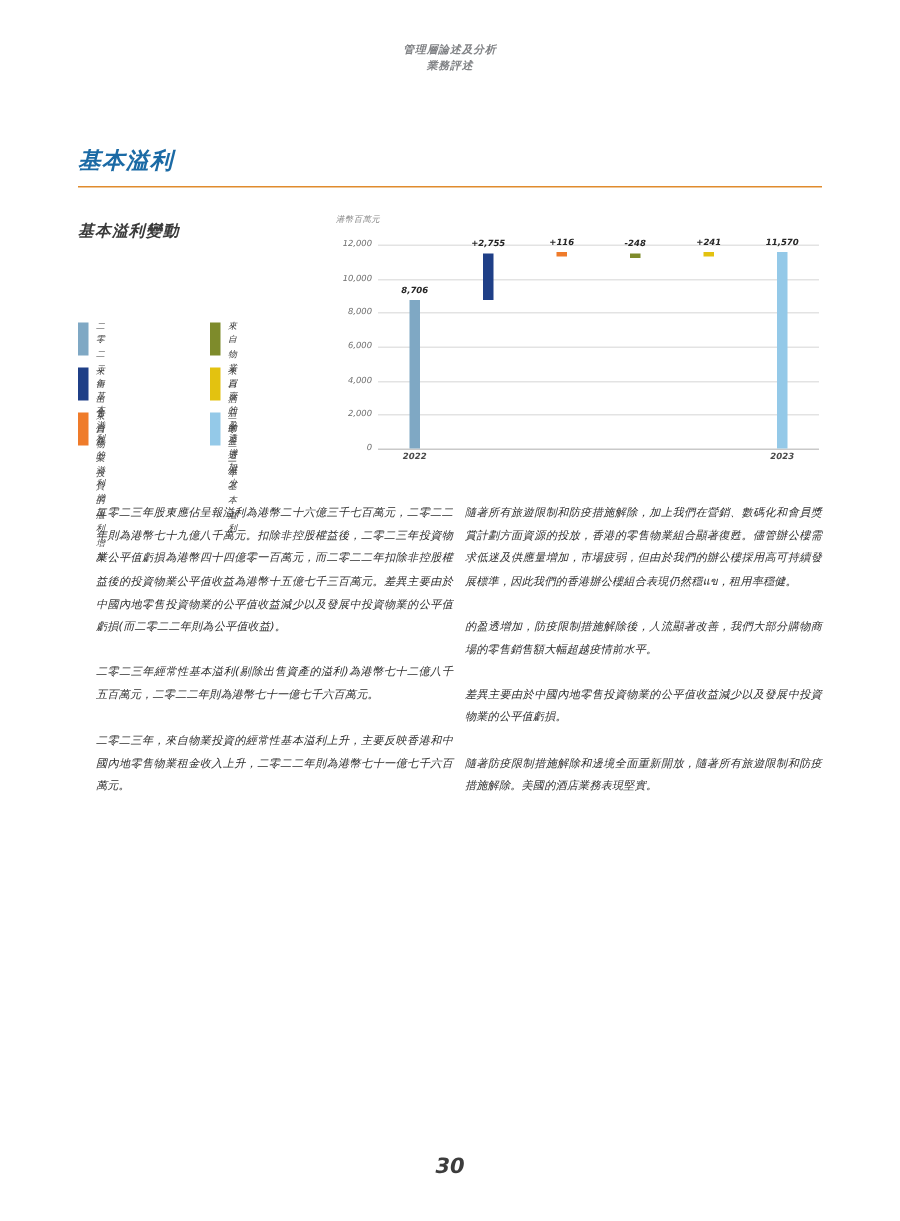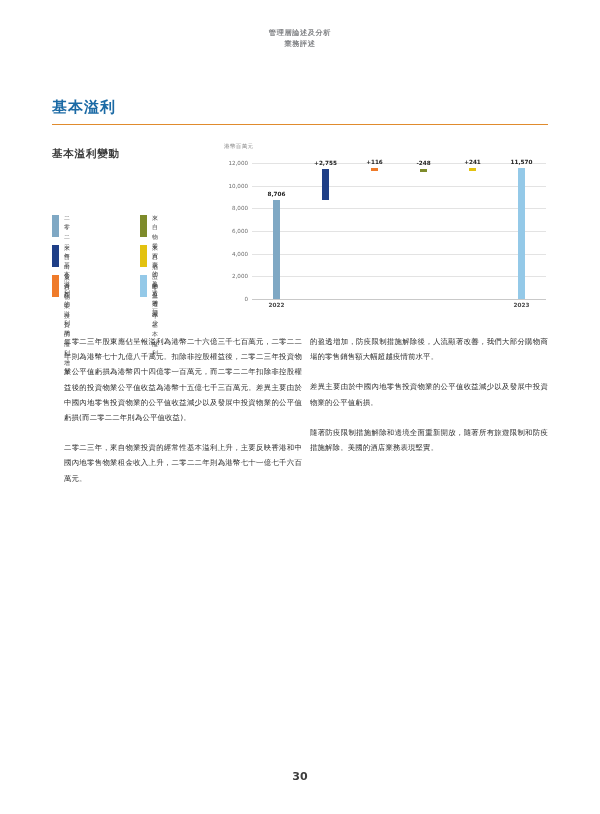--- a/index.html
+++ b/index.html
@@ -3,21 +3,21 @@
 <meta charset="utf-8">
 <style>
   html,body{margin:0;padding:0;}
   body{
     width:600px;height:814px;
     background:#ffffff;
     font-family:"DejaVu Sans","Liberation Sans",sans-serif;
     position:relative;overflow:hidden;
     -webkit-font-smoothing:antialiased;
   }
-  .page{position:absolute;inset:0;}
+  .page{position:absolute;inset:0;font-style:italic;}
 
   
   .runhead{
     position:absolute;left:0;right:0;top:27px;
     text-align:center;color:#808285;
     font-size:7.2px;line-height:11px;letter-spacing:.6px;
   }
   .runhead div{font-weight:600;}
 
   
@@ -81,21 +81,21 @@
   .col.right{left:310px;}
   .col p{
     margin:0 0 15px 0;
     color:#2e2e2e;font-size:7.4px;line-height:15.2px;
     text-align:justify;letter-spacing:.15px;
   }
 
   
   .pgno{
     position:absolute;left:0;right:0;top:770px;text-align:center;
-    color:#3c3c3c;font-size:11px;font-weight:600;
+    color:#3c3c3c;font-size:14px;font-weight:600;
   }
 </style>
 </head>
 <body>
 
 <div class="page">
 
   <div class="runhead">
     <div>管理層論述及分析</div>
     <div>業務評述</div>
@@ -196,22 +196,24 @@
           <span class="lg-tx">
             <div>二零二三年</div>
             <div>基本溢利</div>
           </span>
         </div>
       </div>
   </div>
 
   <div class="col left" id="bodyLeft">
       <p>二零二三年股東應佔呈報溢利為港幣二十六億三千七百萬元，二零二二年則為港幣七十九億八千萬元。扣除非控股權益後，二零二三年投資物業公平值虧損為港幣四十四億零一百萬元，而二零二二年扣除非控股權益後的投資物業公平值收益為港幣十五億七千三百萬元。差異主要由於中國內地零售投資物業的公平值收益減少以及發展中投資物業的公平值虧損(而二零二二年則為公平值收益)。</p>
+      <p>二零二三年經常性基本溢利(剔除出售資產的溢利)為港幣七十二億八千五百萬元，二零二二年則為港幣七十一億七千六百萬元。</p>
       <p>二零二三年，來自物業投資的經常性基本溢利上升，主要反映香港和中國內地零售物業租金收入上升，二零二二年則為港幣七十一億七千六百萬元。</p>
     </div>
   <div class="col right" id="bodyRight">
+      <p>隨著所有旅遊限制和防疫措施解除，加上我們在營銷、數碼化和會員獎賞計劃方面資源的投放，香港的零售物業組合顯著復甦。儘管辦公樓需求低迷及供應量增加，市場疲弱，但由於我們的辦公樓採用高可持續發展標準，因此我們的香港辦公樓組合表現仍然穩แข，租用率穩健。</p>
       <p>的盈透增加，防疫限制措施解除後，人流顯著改善，我們大部分購物商場的零售銷售額大幅超越疫情前水平。</p>
       <p>差異主要由於中國內地零售投資物業的公平值收益減少以及發展中投資物業的公平值虧損。</p>
       <p>隨著防疫限制措施解除和邊境全面重新開放，隨著所有旅遊限制和防疫措施解除。美國的酒店業務表現堅實。</p>
     </div>
 
   <div class="pgno">30</div>
 </div>
 
 </body></html>

